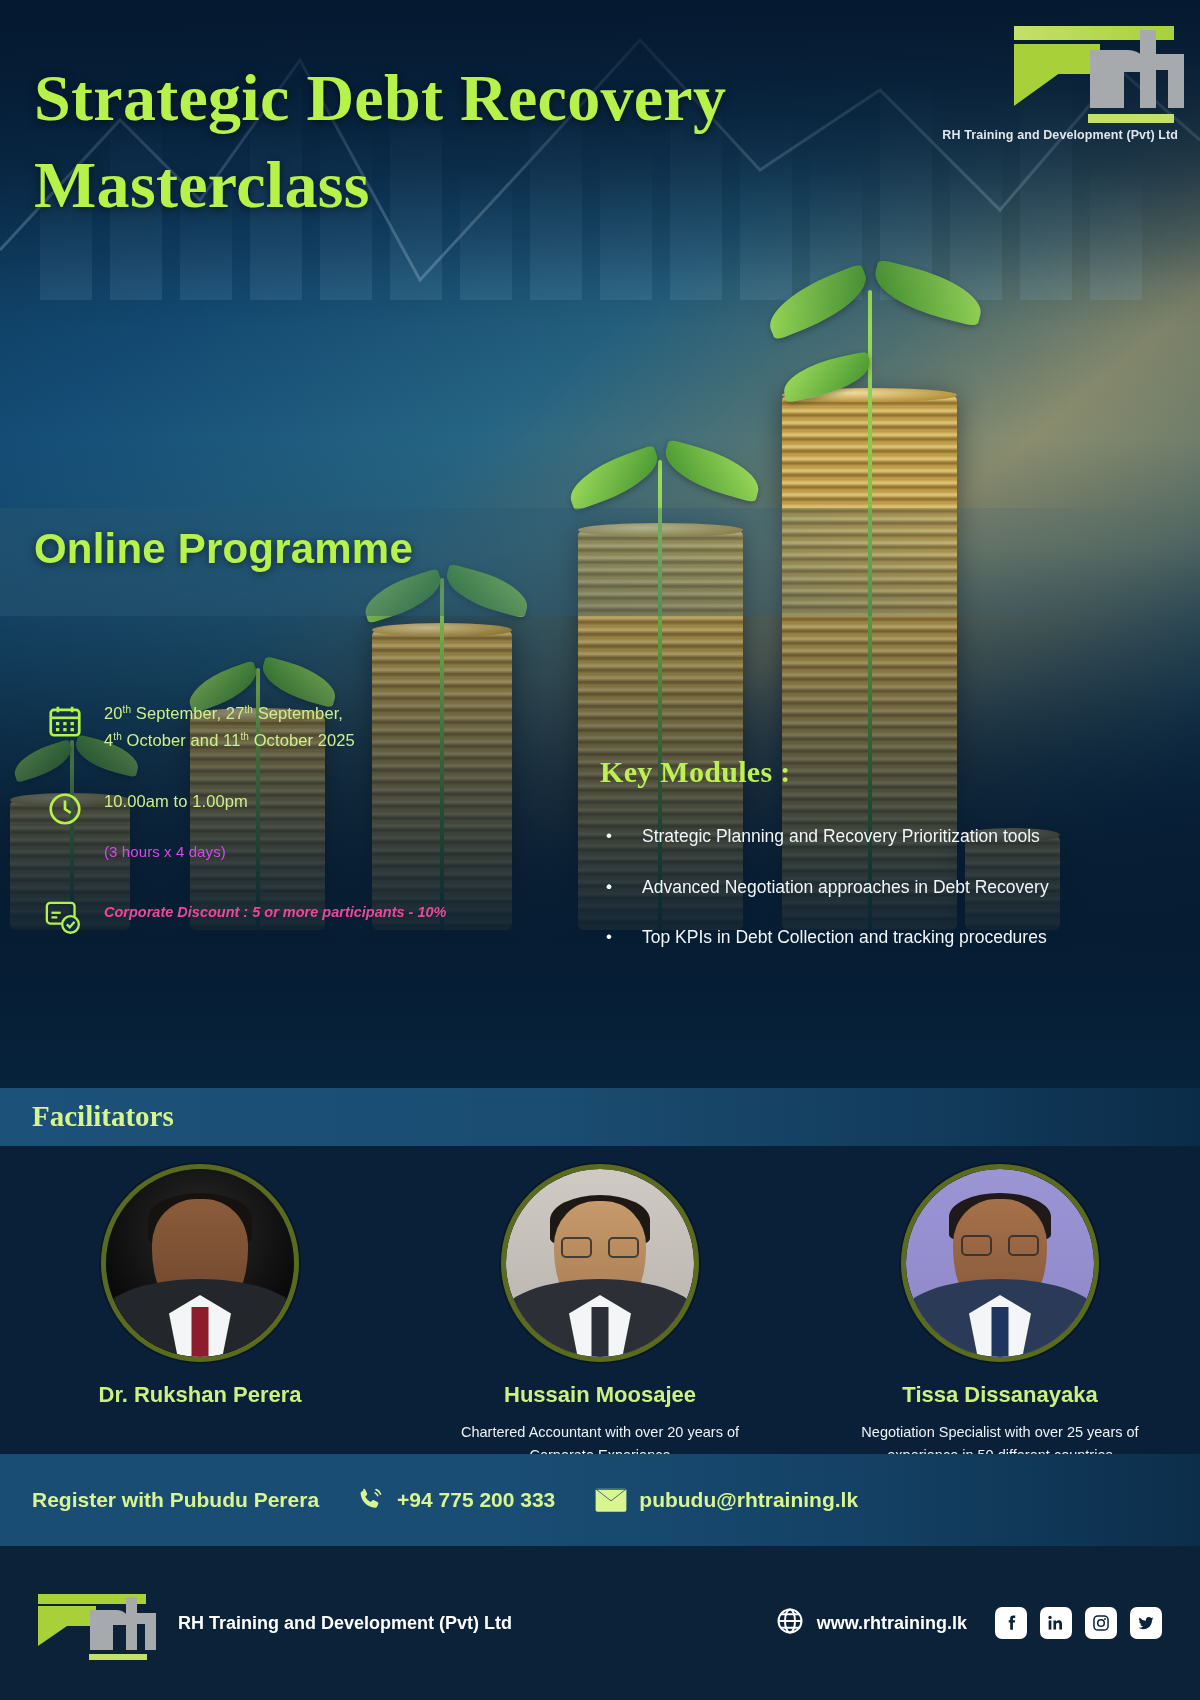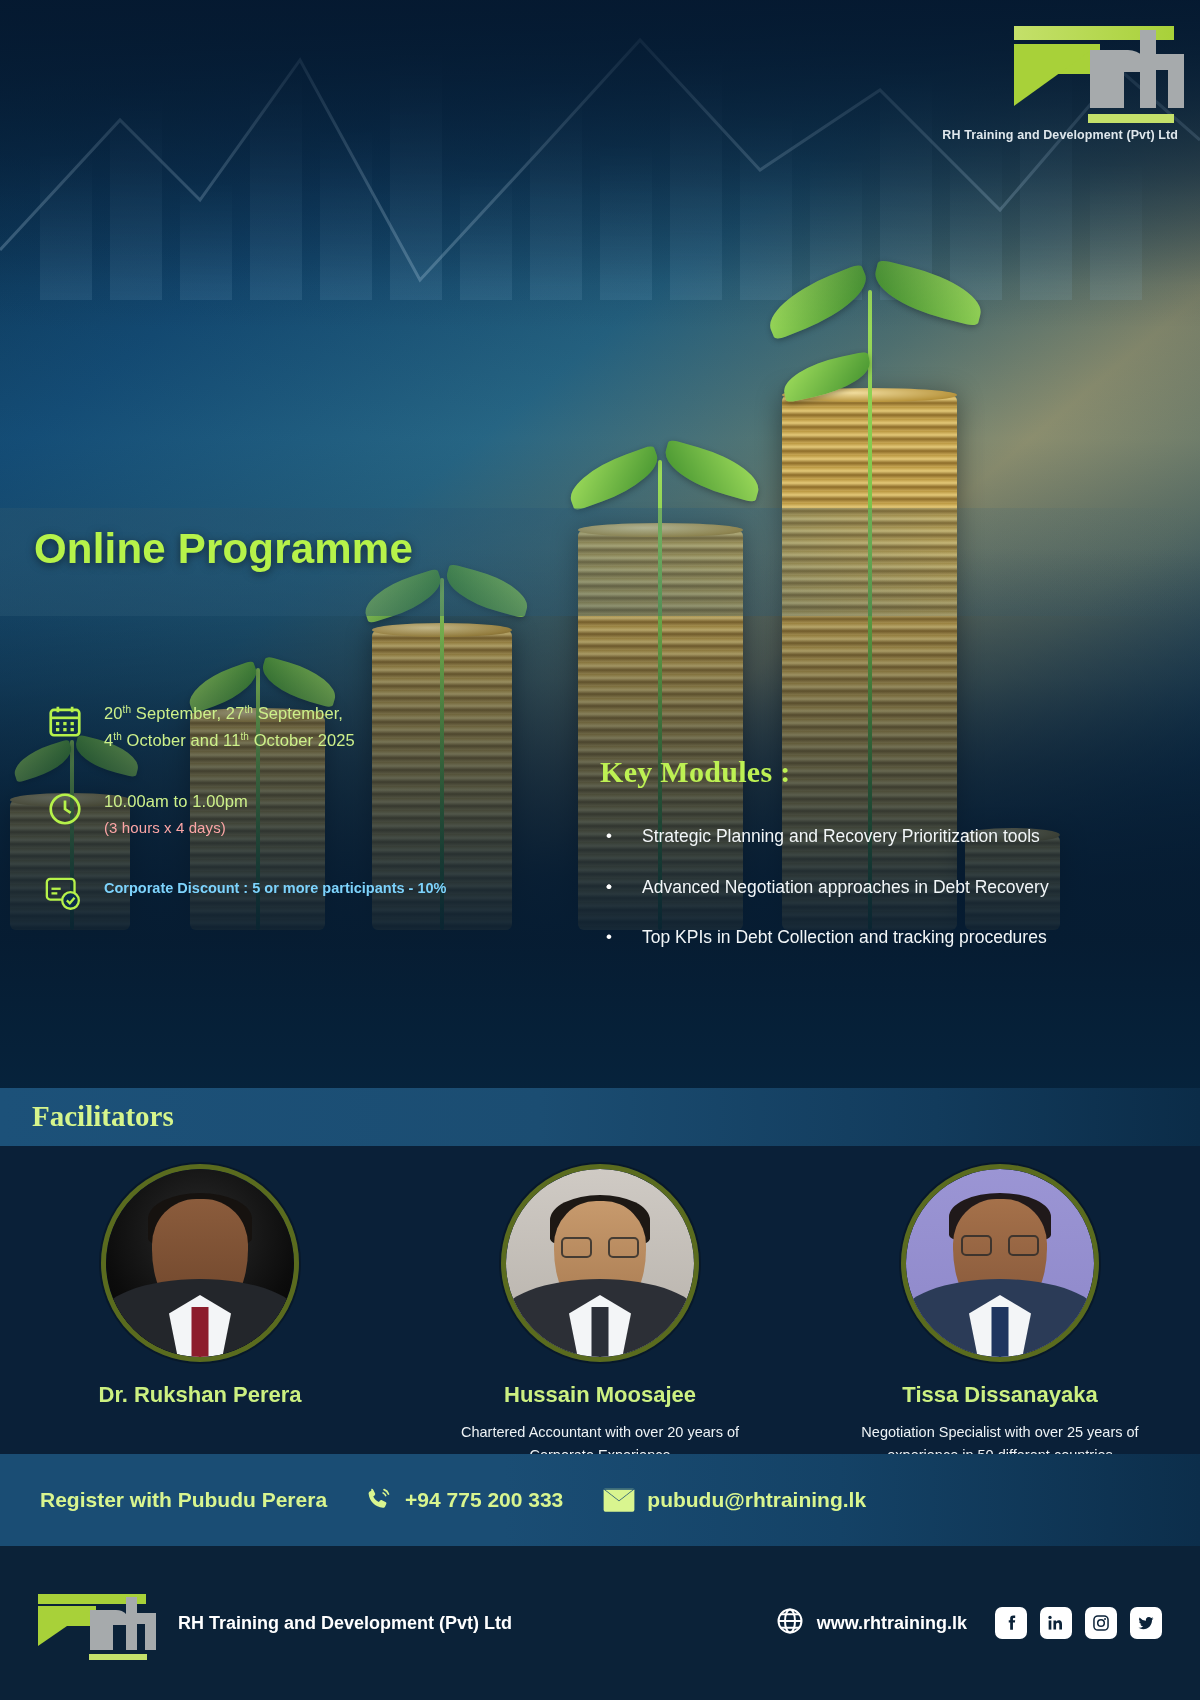--- a/index.html
+++ b/index.html
@@ -67,23 +67,23 @@
   .online-band { position:absolute; left:0; top:508px; width:1200px; height:108px;
     background:linear-gradient(90deg,rgba(38,84,112,.55),rgba(40,90,120,.30) 60%,rgba(40,90,120,0)); }
   .online { position:absolute; left:34px; top:525px; font-size:42px; font-weight:bold;
     color:#b6f24a; letter-spacing:.2px; text-shadow:0 2px 8px rgba(0,0,0,.5); }
 
   
   .info { position:absolute; left:40px; top:700px; width:520px; }
   .irow { display:flex; align-items:flex-start; margin-bottom:34px; }
   .ico { width:50px; min-width:50px; height:44px; margin-right:14px; display:flex; align-items:flex-start; justify-content:center; padding-top:2px; }
   .itxt { font-size:16.5px; font-weight:normal; color:#cdf08a; line-height:1.65; letter-spacing:.1px; }
-  .itxt .sub { display:block; font-size:15px; margin-top:0; color:#fca5a5; }
+  .itxt .sub { display:block; font-size:15px; margin-top:24px; color:#d946ef; }
   .itxt sup { font-size:10px; vertical-align:super; }
-  .disc { font-size:14.5px; font-weight:bold; color:#7dd3fc; padding-top:6px; }
+  .disc { font-size:14.5px; font-weight:bold; color:#ec4899; padding-top:6px;font-style:italic; }
 
   
   .modules { position:absolute; left:600px; top:755px; width:560px; }
   .mod-title { font-family:"Liberation Serif", serif; font-weight:bold; font-size:30px;
     color:#bdf153; margin-bottom:34px; letter-spacing:.3px; }
   .mod-list { list-style:none; }
   .mod-list li { position:relative; padding-left:42px; margin-bottom:24px;
     font-size:17.5px; color:#f2f6f8; line-height:1.52; }
   .mod-list li .bul { position:absolute; left:6px; top:0; font-size:17px; color:#ffffff; }
 
@@ -128,21 +128,21 @@
   .p2 .tie { background:#2b2f38; }
   .p3 .tie { background:#1f3560; }
   .glass { position:absolute; left:50%; transform:translateX(-50%); width:78px; height:21px; }
   .glass b { position:absolute; top:0; width:31px; height:21px; border:2.5px solid rgba(40,40,40,.8); border-radius:5px; }
   .glass b:first-child { left:0; } .glass b:last-child { right:0; }
   .p2 .glass { top:68px; } .p3 .glass { top:66px; }
 
   
   .reg { position:absolute; left:0; top:1454px; width:1200px; height:92px;
     background:linear-gradient(90deg,#1a4d74 0%,#1a4d74 42%,#144266 70%,#0c2e4b 100%);
-    display:flex; align-items:center; padding-left:40px; }
+    display:flex; align-items:center; padding-left:32px; }
   .reg-txt { font-size:21px; font-weight:bold; color:#d9f58f; margin-right:36px; }
   .reg-item { display:flex; align-items:center; margin-right:40px; }
   .reg-item .g { margin-right:12px; display:flex; align-items:center; }
   .reg-item span { font-size:21px; font-weight:bold; color:#d9f58f; }
 
   
   .footer { position:absolute; left:0; top:1546px; width:1200px; height:154px; background:#0b2238;
     display:flex; align-items:center; }
   .f-logo { position:relative; width:130px; height:62px; margin-left:26px; margin-right:22px; }
   .fl-bar { position:absolute; left:12px; top:2px; width:108px; height:10px; background:#a8d139; }
@@ -219,20 +219,24 @@
       </div>
       <div class="sprout" style="left:868px;height:640px;">
         <div class="leaf" style="left:-104px;top:-8px;width:108px;height:40px;transform:rotate(-22deg)"></div>
         <div class="leaf" style="left:4px;top:-18px;width:112px;height:42px;transform:rotate(14deg) scaleX(-1)"></div>
         <div class="leaf" style="left:-86px;top:70px;width:90px;height:34px;transform:rotate(-12deg)"></div>
       </div>
     </div>
     <div class="hero-wash"></div>
   </div>
 
+  <div class="title">
+    <div>Strategic Debt Recovery</div>
+    <div>Masterclass</div>
+  </div>
 
   <div class="logo-top">
     <div class="logo-mark">
       <div class="lg-bar"></div>
       <div class="lg-tri2"></div>
       <div class="lg-tri"></div>
       <div class="lg-r"></div>
       <div class="lg-h"></div>
       <div class="lg-under"></div>
     </div>

